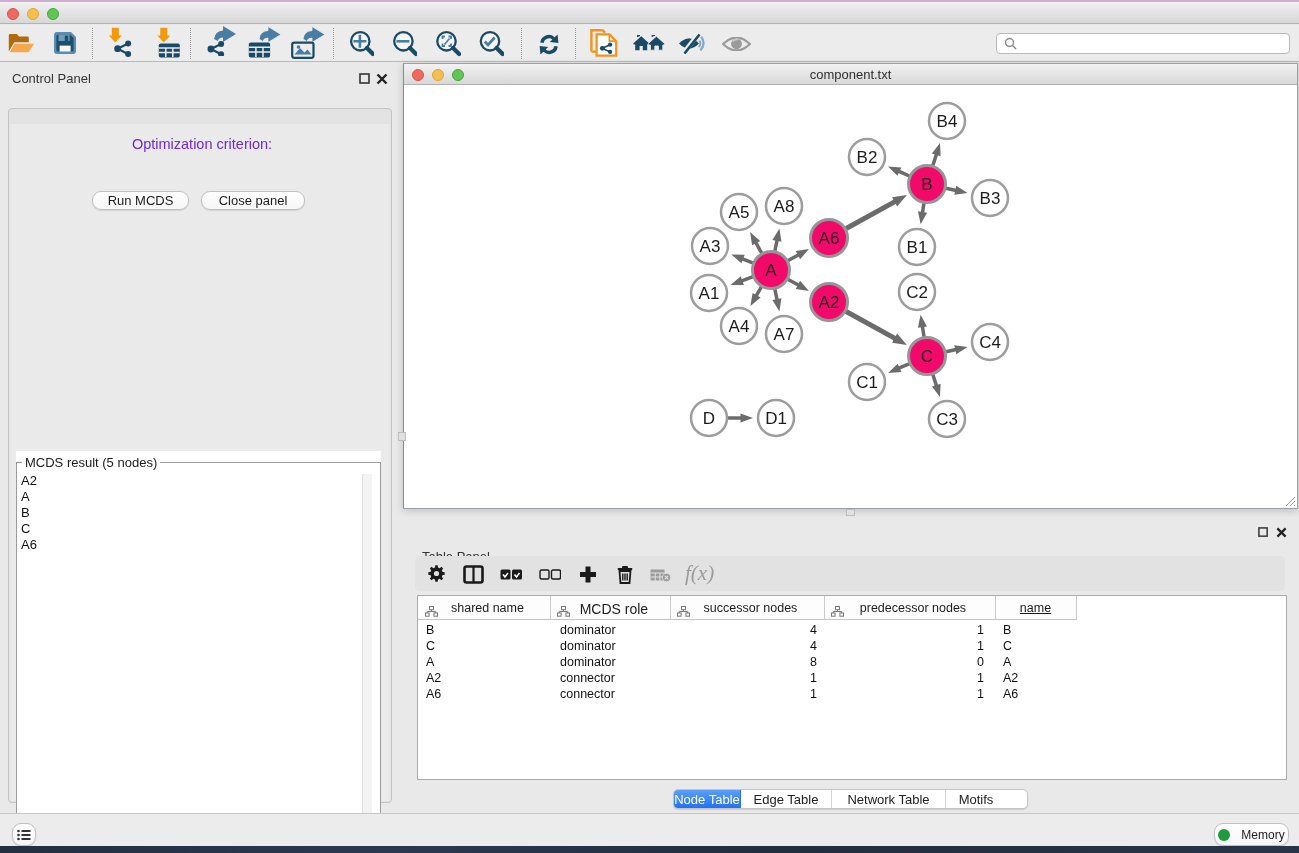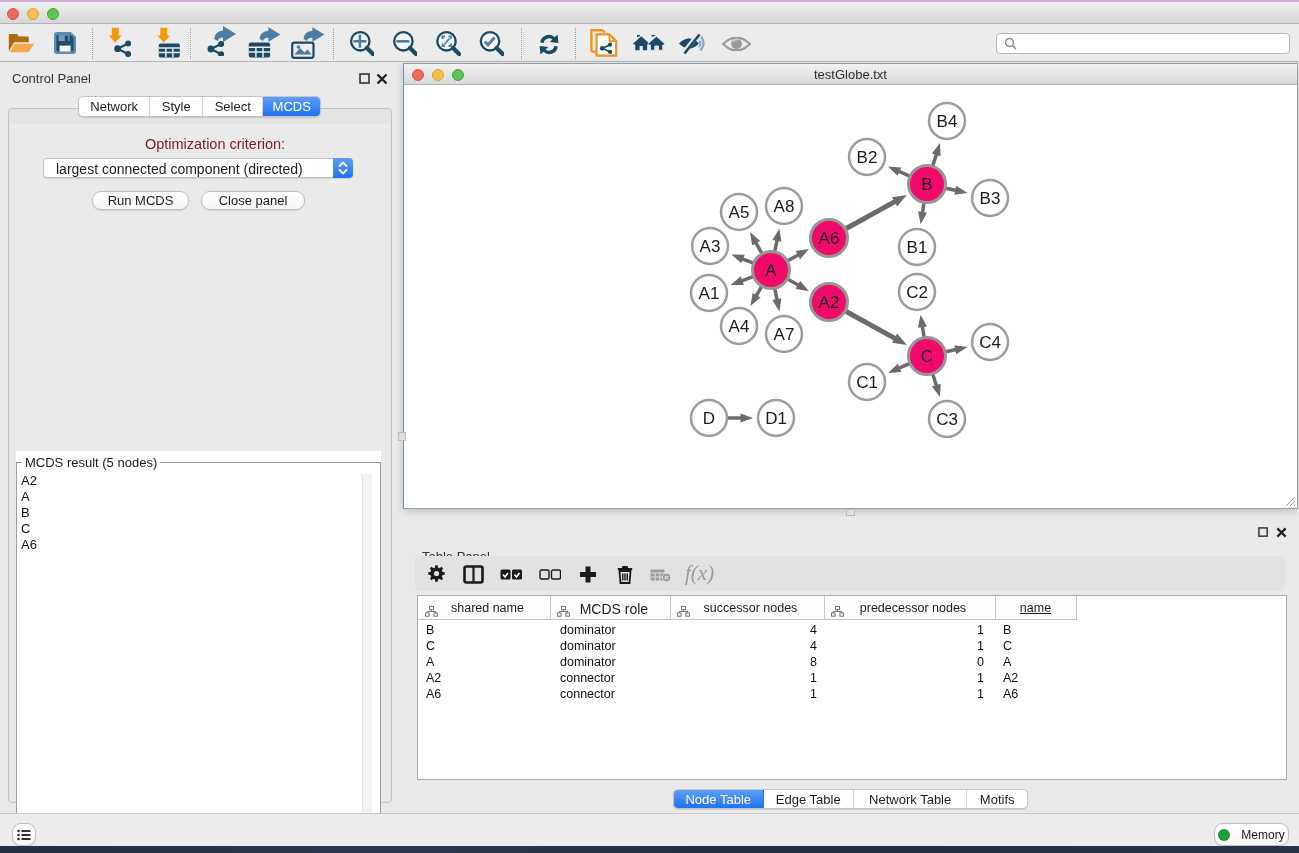--- a/index.html
+++ b/index.html
@@ -146,54 +146,39 @@
   <svg class="abs" style="left:359px;top:11px" width="12" height="12" viewBox="0 0 12 12">
     <rect x="1" y="1" width="9" height="9" fill="none" stroke="#333" stroke-width="1.6"></rect>
   </svg>
   <svg class="abs" style="left:376px;top:11px" width="12" height="12" viewBox="0 0 12 12">
     <path d="M1.5 1.5 L10.5 10.5 M10.5 1.5 L1.5 10.5" stroke="#222" stroke-width="2.4"></path>
   </svg>
 
   <div class="abs" style="left:8px;top:46px;width:384px;height:695px;background:#e3e3e3;border:1px solid #c3c3c3;border-radius:4px;"></div>
   <div class="abs" style="left:10px;top:62px;width:380px;height:677px;background:#eaeaea;"></div>
 
-  <div class="seg abs" style="left:78px;top:34px;width:243px;height:21px;">
-    <div style="width:72px;">Network</div>
-    <div style="width:53px;">Style</div>
-    <div style="width:61px;">Select</div>
-    <div class="on" style="width:57px;">MCDS</div>
-  </div>
-
-  <div class="abs" style="left:16px;top:74px;width:398px;text-align:center;font-size:14.5px;color:#7f1d1d;">Optimization criterion:</div>
-
-  <div class="abs" style="left:43px;top:96px;width:310px;height:20px;background:#fff;border:1px solid #c2c2c2;border-radius:4px;box-shadow:0 1px 1px rgba(0,0,0,0.1);">
-    <div style="position:absolute;left:12px;top:2px;font-size:14px;color:#1c1c1c;">largest connected component (directed)</div>
-    <div style="position:absolute;right:-1px;top:-1px;width:20px;height:20px;background:linear-gradient(#5d9ef8,#2172f2);border-radius:0 4px 4px 0;">
-      <svg width="20" height="20" viewBox="0 0 20 20">
-        <path d="M6.5 8 L10 4.5 L13.5 8" fill="none" stroke="#fff" stroke-width="1.8" stroke-linecap="round" stroke-linejoin="round"></path>
-        <path d="M6.5 12 L10 15.5 L13.5 12" fill="none" stroke="#fff" stroke-width="1.8" stroke-linecap="round" stroke-linejoin="round"></path>
-      </svg>
-    </div>
-  </div>
+
+  <div class="abs" style="left:3px;top:74px;width:398px;text-align:center;font-size:14.5px;color:#6d28d9;">Optimization criterion:</div>
+
   <div class="btn abs" style="left:92px;top:129px;width:97px;height:19px;">Run MCDS</div>
   <div class="btn abs" style="left:201px;top:129px;width:104px;height:19px;">Close panel</div>
 
   <div class="abs" style="left:16px;top:389px;width:365px;height:408px;background:#fff;"></div>
   <div class="abs" style="left:16px;top:400px;width:365px;height:397px;border:1px solid #9c9c9c;"></div>
   <div class="abs" style="left:22px;top:393px;background:#fff;padding:0 3px;font-size:13px;color:#1b1b1b;">MCDS result (5 nodes)</div>
   <div class="abs" style="left:21px;top:411px;font-size:13px;color:#111;line-height:16px;">A2<br>A<br>B<br>C<br>A6</div>
   <div class="abs" style="left:362px;top:412px;width:10px;height:376px;background:#f3f3f3;border-left:1px solid #e0e0e0;"></div>
 </div>
 
 <div class="abs" id="netwin" style="left:403px;top:63px;width:895px;height:446px;background:#fff;border:1px solid #98a0ac;border-left-color:#6d90c0;box-shadow:0 2px 8px rgba(0,0,0,0.18);">
   <div class="abs" style="left:0;top:0;width:893px;height:21px;background:linear-gradient(#f2f2f2,#d8d8d8);border-bottom:1px solid #b1b1b1;">
     <div class="abs" style="left:8px;top:4.5px;width:12px;height:12px;border-radius:50%;background:#ee6a5f;border:0.5px solid #d95349;"></div>
     <div class="abs" style="left:28px;top:4.5px;width:12px;height:12px;border-radius:50%;background:#f5bf4f;border:0.5px solid #dfa431;"></div>
     <div class="abs" style="left:48px;top:4.5px;width:12px;height:12px;border-radius:50%;background:#61c555;border:0.5px solid #48a33c;"></div>
-    <div class="abs" style="left:0;top:3px;width:893px;text-align:center;font-size:13px;color:#2e2e2e;">testGlobe.txt</div>
+    <div class="abs" style="left:0;top:3px;width:893px;text-align:center;font-size:13px;color:#2e2e2e;">component.txt</div>
   </div>
   <svg class="abs" style="left:0;top:21px" width="893" height="423" viewBox="0 0 893 423" id="graphsvg">
   <line x1="358.8" y1="170.1" x2="351.2" y2="156.3" stroke="#6b6b6b" stroke-width="3.5"></line>
 <polygon points="346.1,147.1 356.2,155.9 348.1,160.3" fill="#6b6b6b"></polygon>
 <line x1="370.4" y1="168.3" x2="373.3" y2="153.8" stroke="#6b6b6b" stroke-width="3.5"></line>
 <polygon points="375.4,143.5 377.4,156.7 368.4,154.9" fill="#6b6b6b"></polygon>
 <line x1="351.2" y1="178.8" x2="337.2" y2="173.3" stroke="#6b6b6b" stroke-width="3.5"></line>
 <polygon points="327.4,169.4 340.7,169.7 337.4,178.3" fill="#6b6b6b"></polygon>
 <line x1="351.1" y1="190.9" x2="336.4" y2="196.3" stroke="#6b6b6b" stroke-width="3.5"></line>
 <polygon points="326.6,200.0 336.7,191.3 339.9,200.0" fill="#6b6b6b"></polygon>
@@ -386,21 +371,21 @@
 <div class="abs" style="left:585px;top:75px;font-size:12.5px;color:#111;">A2</div>
         <div class="abs" style="left:8px;top:91px;font-size:12.5px;color:#111;">A6</div>
 <div class="abs" style="left:142px;top:91px;font-size:12.5px;color:#111;">connector</div>
 <div class="abs" style="left:252px;top:91px;width:147px;text-align:right;font-size:12.5px;color:#111;">1</div>
 <div class="abs" style="left:406px;top:91px;width:160px;text-align:right;font-size:12.5px;color:#111;">1</div>
 <div class="abs" style="left:585px;top:91px;font-size:12.5px;color:#111;">A6</div>
       </div>
   </div>
 
   <div class="seg abs" style="left:275px;top:272px;width:355px;height:20px;">
-    <div class="on" style="width:90px;">Node Table</div>
+    <div class="on" style="width:67px;">Node Table</div>
     <div style="width:91px;">Edge Table</div>
     <div style="width:114px;">Network Table</div>
     <div style="width:60px;">Motifs</div>
   </div>
 </div>
 
 <div class="abs" id="statusbar" style="left:0;top:813px;width:1299px;height:33px;background:#ececec;border-top:1px solid #c6c6c6;">
   <div class="btn abs" style="left:12px;top:9px;width:24px;height:23px;">
     <svg width="14" height="12" viewBox="0 0 14 12">
       <circle cx="1.5" cy="2" r="1.3" fill="#333"></circle>

